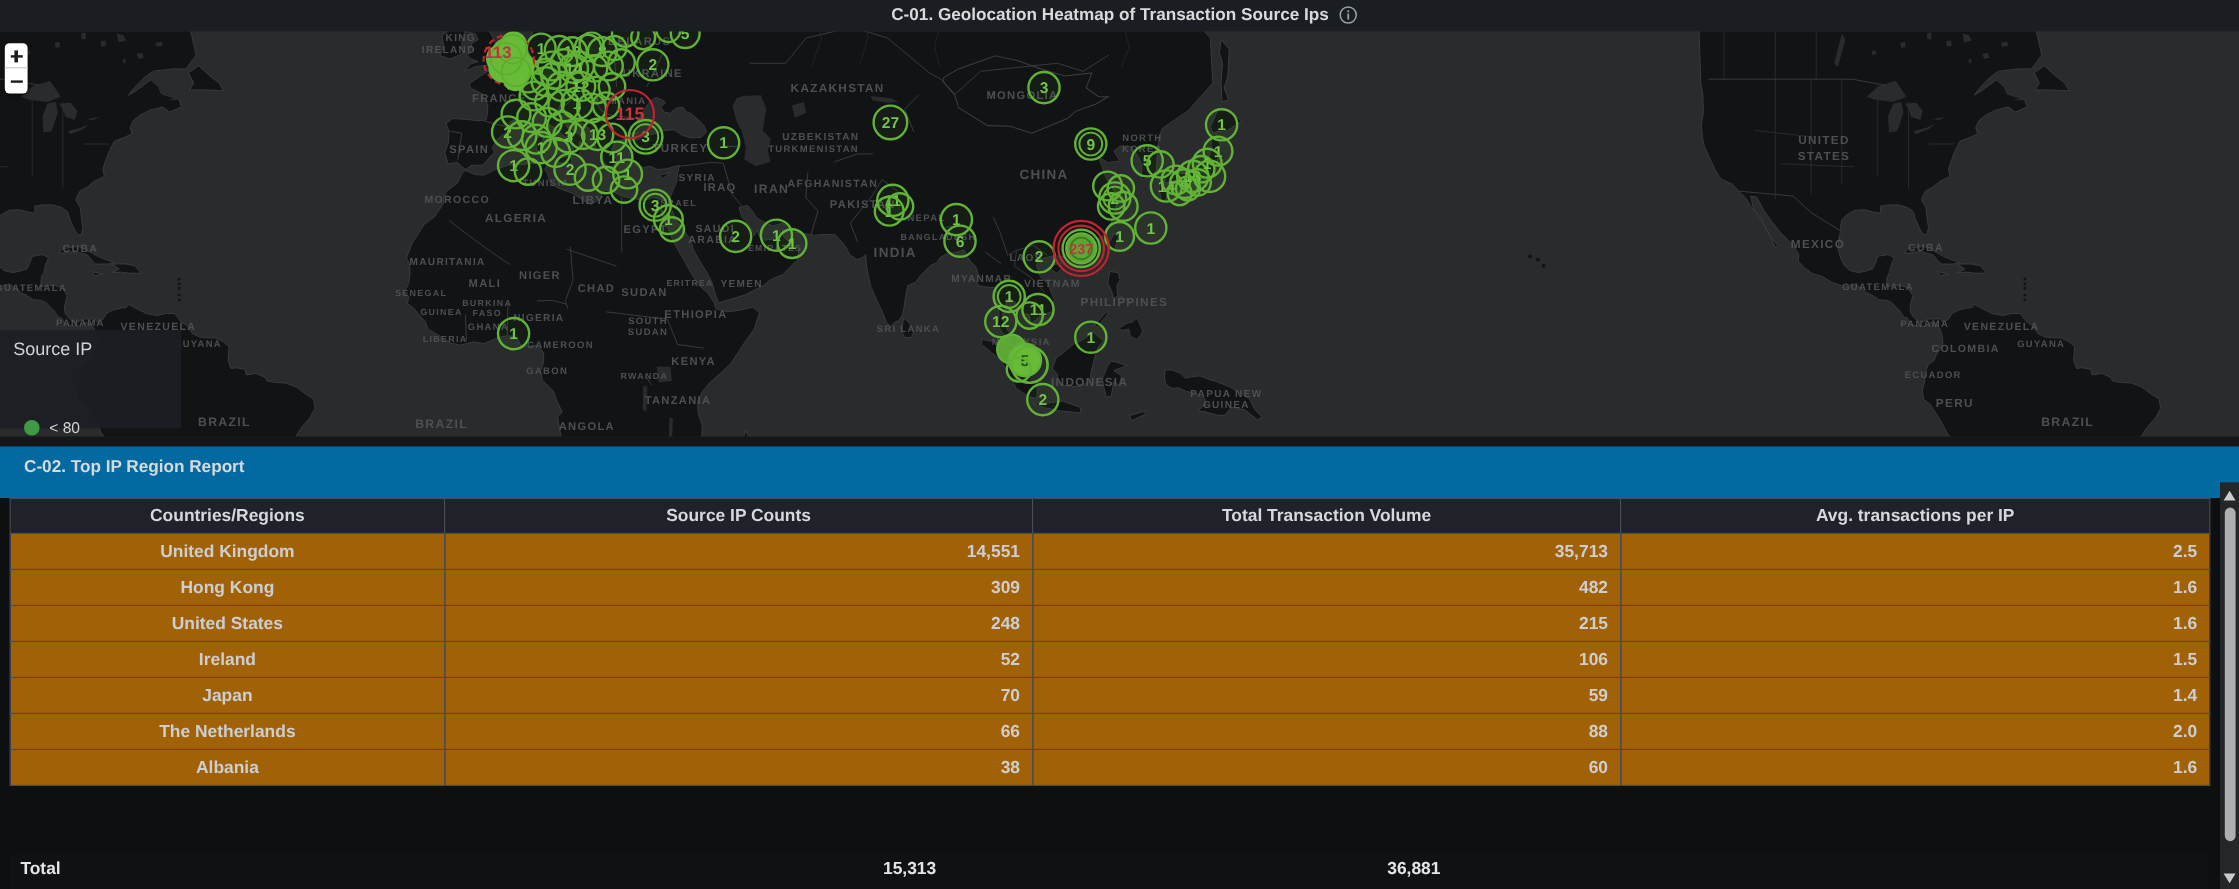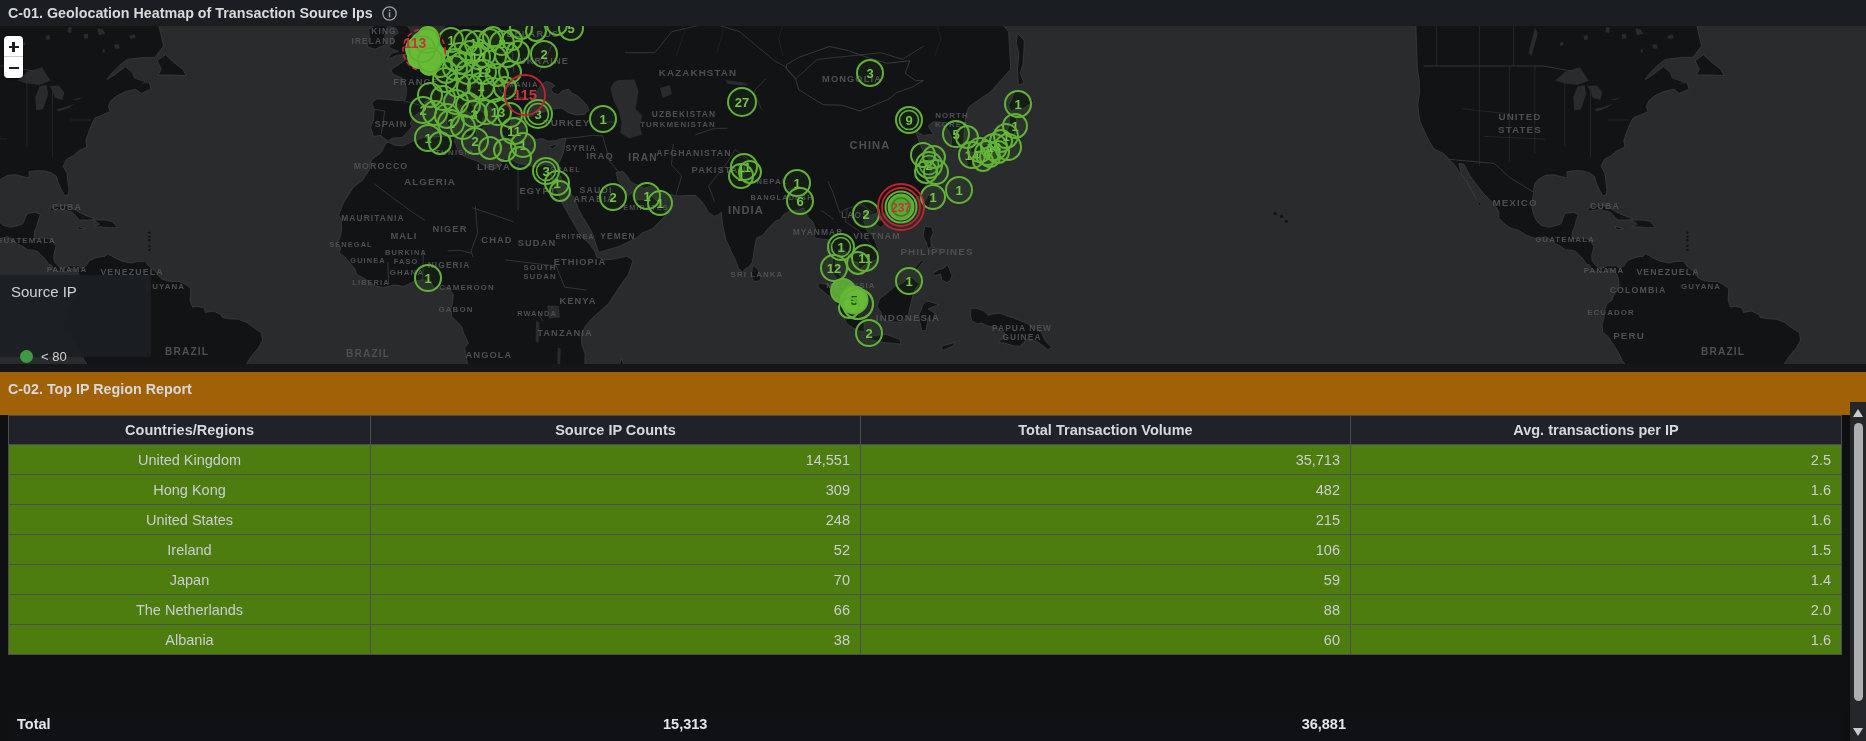--- a/index.html
+++ b/index.html
@@ -1,37 +1,37 @@
 <!DOCTYPE html>
 <html><head><meta charset="utf-8"><style>
 * { margin:0; padding:0; box-sizing:border-box; }
 html,body { width:1866px; height:741px; background:#0e0f11; overflow:hidden;
   font-family:"Liberation Sans", sans-serif; }
 .phead { position:absolute; left:0; width:100%; height:26px; background:#1a1d21;
-  color:#d8d9da; font-size:14.3px; font-weight:bold; line-height:26px; padding-left:8px; }
+  color:#d8d9da; font-size:14.3px; font-weight:bold; line-height:26px; padding-left:8px;text-align:center; }
 #map { position:absolute; left:0; top:26px; width:1866px; height:338px; background:#2a2b2c; overflow:hidden; }
 #strip { position:absolute; left:0; top:364px; width:100%; height:8px; background:#141619; }
-#bar2 { position:absolute; left:0; top:372px; width:100%; height:43px; background:#a16207; color:#d8d9da; font-size:14.3px; font-weight:bold; line-height:35px; padding-left:8px; }
+#bar2 { position:absolute; left:0; top:372px; width:100%; height:43px; background:#0369a1; color:#d8d9da; font-size:14.3px; font-weight:bold; line-height:35px; padding-left:20px; }
 #zoomctl { position:absolute; left:4px; top:10px; width:19px; background:#fff; border-radius:4px;
   box-shadow:0 1px 3px rgba(0,0,0,.5); z-index:5; }
 #zoomctl div { height:21px; position:relative; }
 #zoomctl div:first-child { border-bottom:1px solid #ccc; }
 #zoomctl .hb { position:absolute; left:4.5px; top:9.5px; width:10px; height:2.5px; background:#1c1d1f; }
 #zoomctl .vb { position:absolute; left:8.2px; top:5.5px; width:2.5px; height:10px; background:#1c1d1f; }
 #legend { position:absolute; left:0px; top:249px; width:151px; height:82px; background:rgba(27,30,36,0.93); z-index:5;
   color:#d0d3d6; padding:8px 0 0 11px; }
 #legend .t { font-size:15px; margin-bottom:10px; }
 #legend .r { font-size:13px; height:18px; line-height:18px;margin-top:48px; }
 #legend .dot { display:inline-block; width:13px; height:13px; border-radius:50%; margin:0 8px 0 9px; vertical-align:-2px; }
 #infoic { display:inline-block; margin-left:9px; vertical-align:-3px; }
 #tbl { position:absolute; left:8px; top:415px; width:1833px; border-collapse:collapse; table-layout:fixed;
   color:#ccced2; font-size:14.5px; }
 #tbl th, #tbl td { border:1px solid #4a4d52; overflow:hidden; white-space:nowrap;margin-left:43px; }
 #tbl th { height:29px; background:#1f2329; font-weight:bold; color:#d5d8dc; font-size:14.5px; }
-#tbl td { height:30px; background:#4d7c0f; }
+#tbl td { height:30px; background:#a16207;font-weight:bold; }
 #tbl td.c { text-align:center; }
 #tbl td.n { text-align:right; padding-right:10px;padding-left:28px; }
 #totrow { position:absolute; left:8px; top:711px; width:1833px; height:30px; background:#101114;
   color:#e3e5e8; font-weight:bold; font-size:14.5px; line-height:26px; }
 #totrow span { position:absolute; }
 #sbar { position:absolute; right:0; top:402px; width:16px; height:339px; background:#242629; }
 #sbar .thumb { position:absolute; left:3.5px; top:21px; width:9px; height:278px; background:#aeafb1; border-radius:4.5px; }
 #sbar .up, #sbar .dn { position:absolute; left:3px; width:0; height:0; border-left:5px solid transparent; border-right:5px solid transparent; }
 #sbar .up { top:7px; border-bottom:8px solid #c9cbce; }
 #sbar .dn { bottom:5px; border-top:8px solid #c9cbce; }
@@ -523,19 +523,19 @@
       <tr>
         <td class="c">Albania</td>
         <td class="n">38</td>
         <td class="n">60</td>
         <td class="n">1.6</td>
       </tr>
 </tbody>
   </table>
 <div id="totrow">
     <span style="left:9px">Total</span>
-    <span style="left:655px;width:190px;text-align:left">15,313</span>
-    <span style="left:1148px;width:190px;text-align:right">36,881</span>
+    <span style="left:655px;width:190px;text-align:center">15,313</span>
+    <span style="left:1148px;width:190px;">36,881</span>
   </div>
 <div id="sbar">
     <div class="thumb"></div>
     <div class="up"></div>
     <div class="dn"></div>
   </div>
 </body></html>

